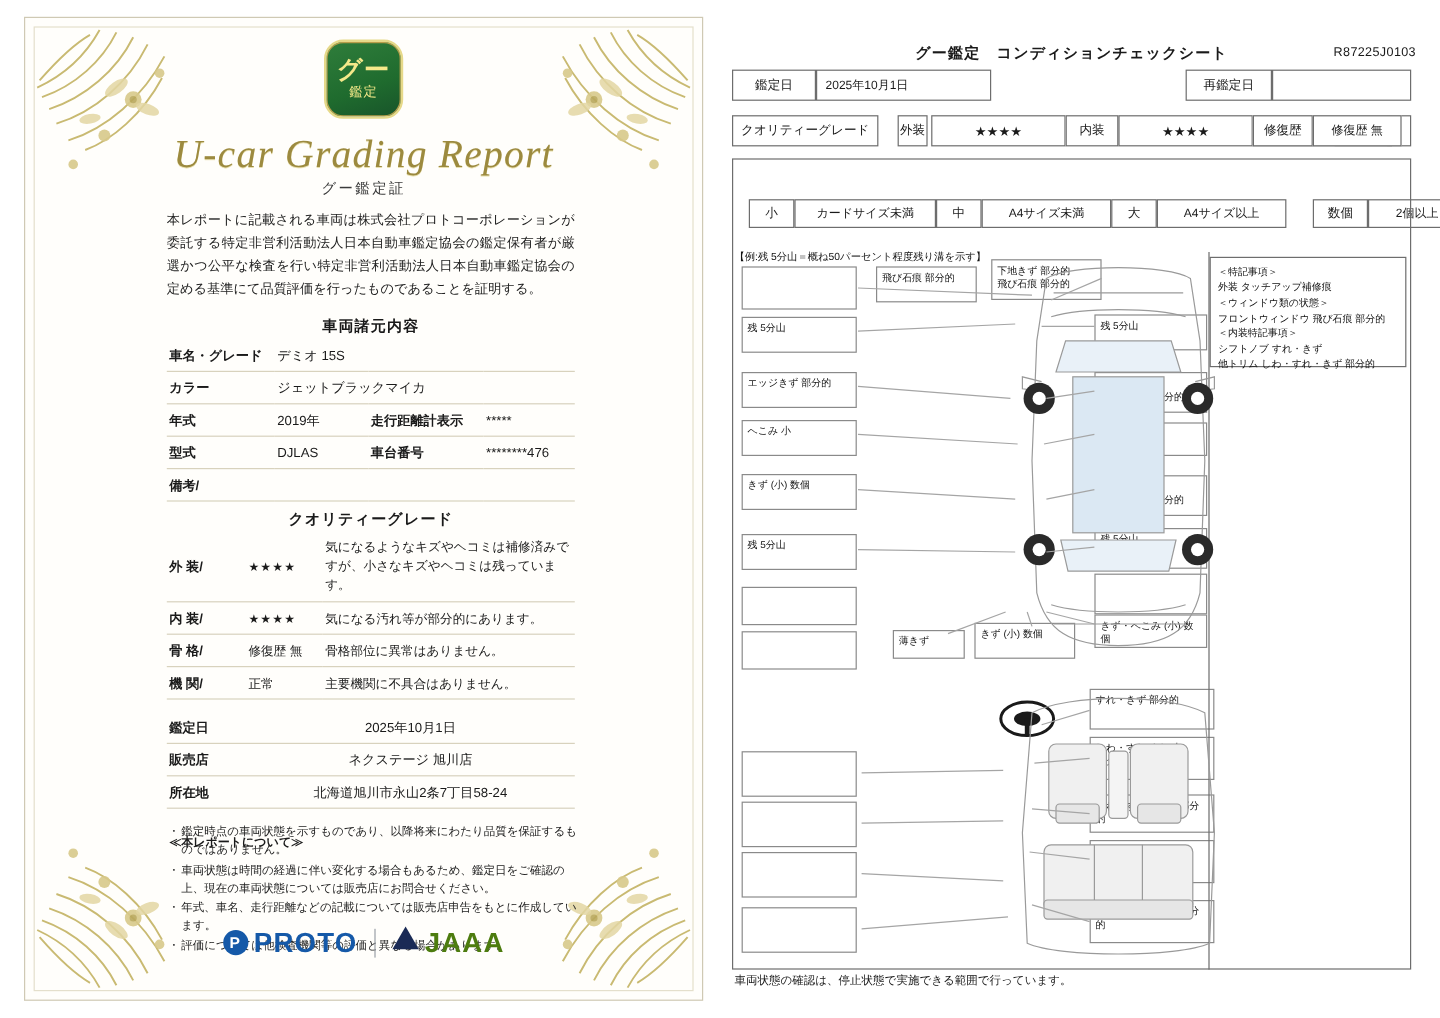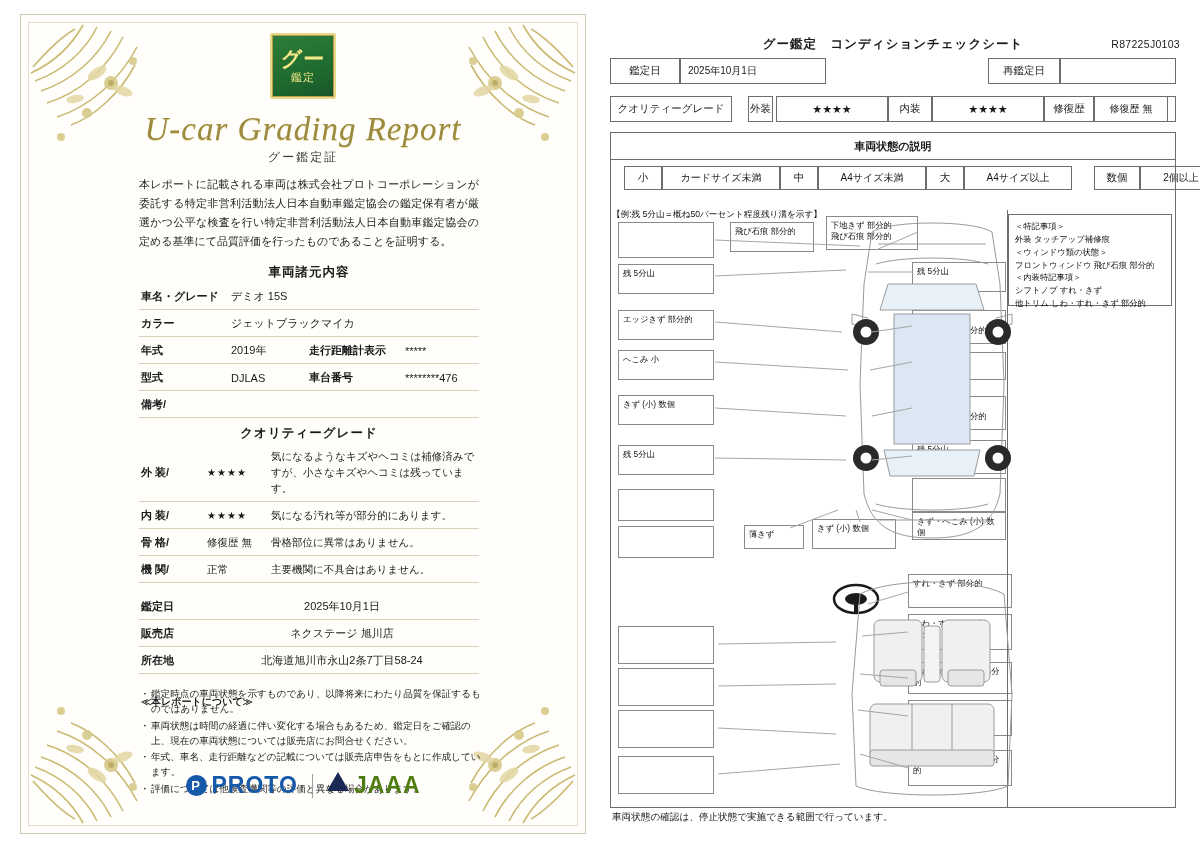--- a/index.html
+++ b/index.html
@@ -53,21 +53,21 @@
   .fl-br { right: 6px; bottom: 6px; transform: scale(-1,-1); }
 
   .goo-logo {
     position: absolute;
     left: 50%;
     transform: translateX(-50%);
     top: 18px;
     width: 62px;
     height: 62px;
     background: linear-gradient(160deg,#2f7d3b 0%, #1f6b2e 60%, #18542a 100%);
-    border-radius: 2px;
+    border-radius: 16px;
     border: 2px solid #e6d98a;
     box-shadow: 0 0 0 1px #b79d4a inset;
     color: #f5e98a;
     display: flex;
     flex-direction: column;
     align-items: center;
     justify-content: center;
     line-height: 1.05;
   }
   .goo-logo .g1 { font-size: 21px; font-weight: bold; letter-spacing: 1px;}
@@ -548,21 +548,20 @@
     <div class="bx c lbl-cell" style="left:478px; top:82px; width:0; height:0; border:none;"></div>
 
     <div class="bx c lbl-cell" style="left:-100px; top:-100px; width:0; height:0; border:none;"></div>
 
     <div class="bx c lbl-cell" style="left:508px; top:82px; width:44px; height:26px;">機関</div>
     <div class="bx c" style="left:552px; top:82px; width:20px; height:26px;"></div>
 
     <div class="bx c lbl-cell" style="left:440px; top:82px; width:50px; height:26px; background:#fff;">修復歴</div>
     <div class="bx c" style="left:490px; top:82px; width:74px; height:26px; background:#fff;">修復歴 無</div>
 
-    <div class="desc-head" style="left:6px; top:118px; width:566px; height:28px;">車両状態の説明</div>
 
     <div class="bx c lbl-cell" style="left:20px; top:152px; width:38px; height:24px;">小</div>
     <div class="bx c" style="left:58px; top:152px; width:118px; height:24px;">カードサイズ未満</div>
     <div class="bx c lbl-cell" style="left:176px; top:152px; width:38px; height:24px;">中</div>
     <div class="bx c" style="left:214px; top:152px; width:108px; height:24px;">A4サイズ未満</div>
     <div class="bx c lbl-cell" style="left:322px; top:152px; width:38px; height:24px;">大</div>
     <div class="bx c" style="left:360px; top:152px; width:108px; height:24px;">A4サイズ以上</div>
     <div class="bx c lbl-cell" style="left:490px; top:152px; width:46px; height:24px;">数個</div>
     <div class="bx c" style="left:536px; top:152px; width:82px; height:24px;">2個以上</div>
 

